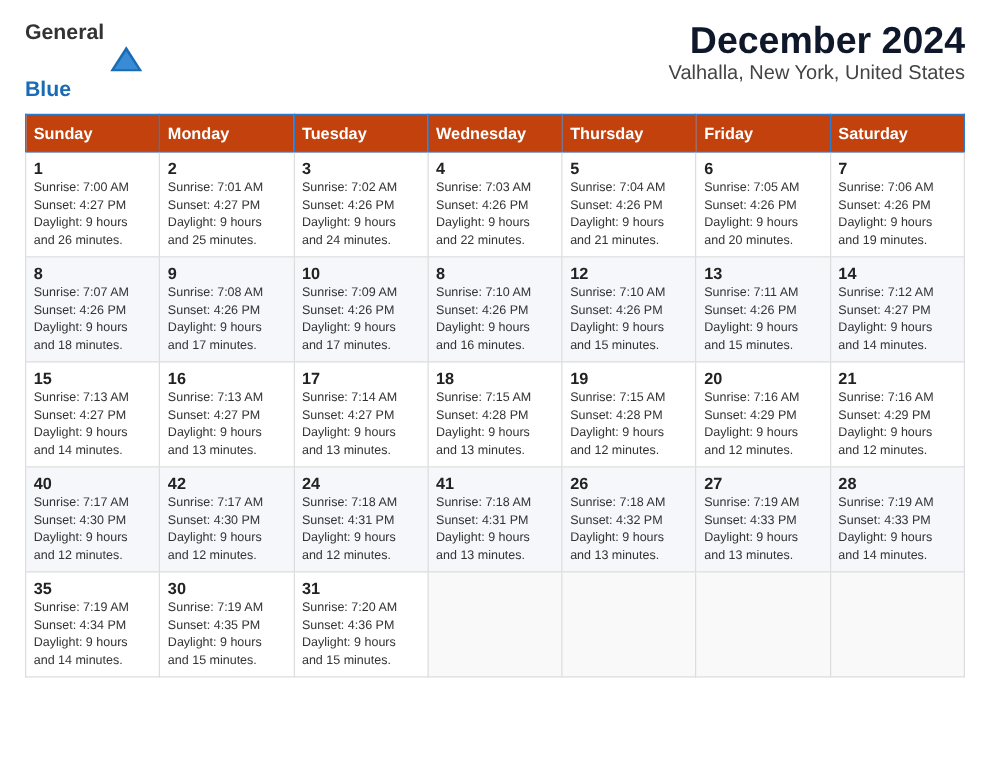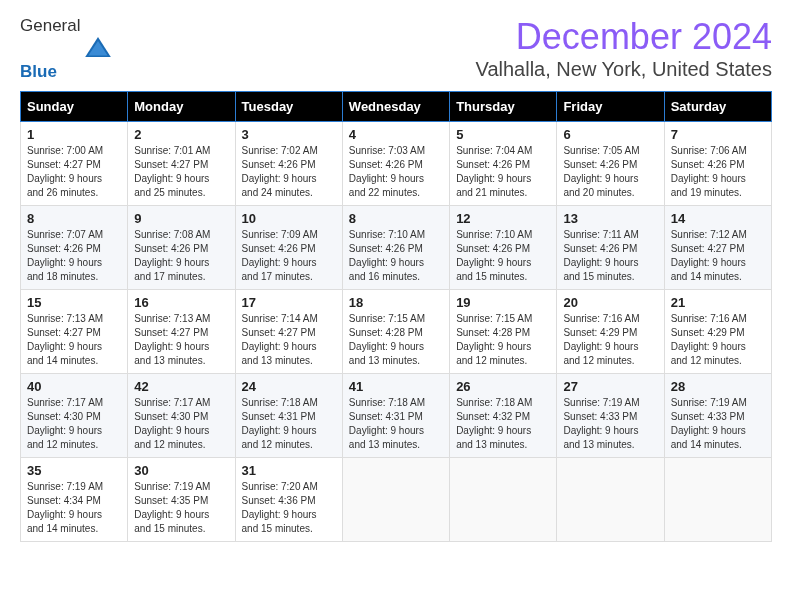--- a/index.html
+++ b/index.html
@@ -23,35 +23,35 @@
     }
     .logo-icon {
       width: 32px;
       height: 32px;
       margin-left: 2px;
     }
     .title-area {
       text-align: right;
     }
     .month-title {
-      font-size: 36px;
-      font-weight: normal;
-      color: #8b5cf6;
+      font-size: 30px;
+      font-weight: bold;
+      color: #0f172a;
     }
     .location {
-      font-size: 20px;
+      font-size: 16px;
       color: #444;
     }
     .calendar {
       width: 100%;
       border-collapse: collapse;
       border: 1px solid #ccc;
     }
     .calendar th {
-      background-color: #000000;
+      background-color: #c2410c;
       color: #fff;
       font-size: 13px;
       font-weight: bold;
       padding: 7px 6px;
       text-align: left;
       border: 1px solid #2b7cd3;
     }
     .calendar td {
       vertical-align: top;
       padding: 5px 6px;
@@ -83,21 +83,21 @@
     }
   </style>
 </head>
 <body>
 
 <div class="header-area">
   <div class="logo">
     <div>
       <div style="display:flex;align-items:center;">
         <div>
-          <div style="font-size:17px;font-weight:normal;color:#333;line-height:1.15;">General</div>
+          <div style="font-size:17px;font-weight:bold;color:#333;line-height:1.15;">General</div>
           <div style="font-size:17px;font-weight:bold;color:#1a6bb5;line-height:1.15;margin-top:26px;">Blue</div>
         </div>
         <svg class="logo-icon" viewBox="0 0 40 40">
           <polygon points="20,5 36,30 4,30" fill="#1a6bb5"></polygon>
           <polygon points="20,10 32,28 8,28" fill="#5aabf5" opacity="0.5"></polygon>
         </svg>
       </div>
     </div>
   </div>
   <div class="title-area">

